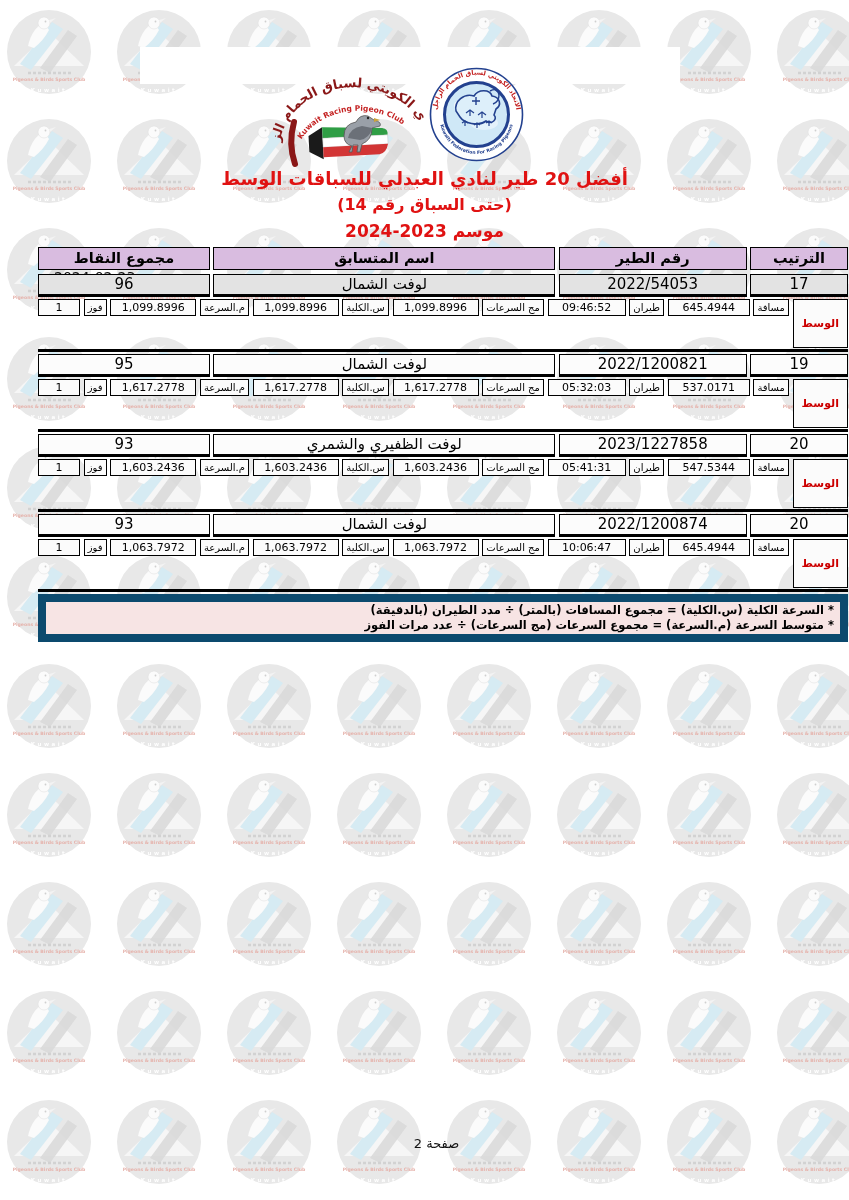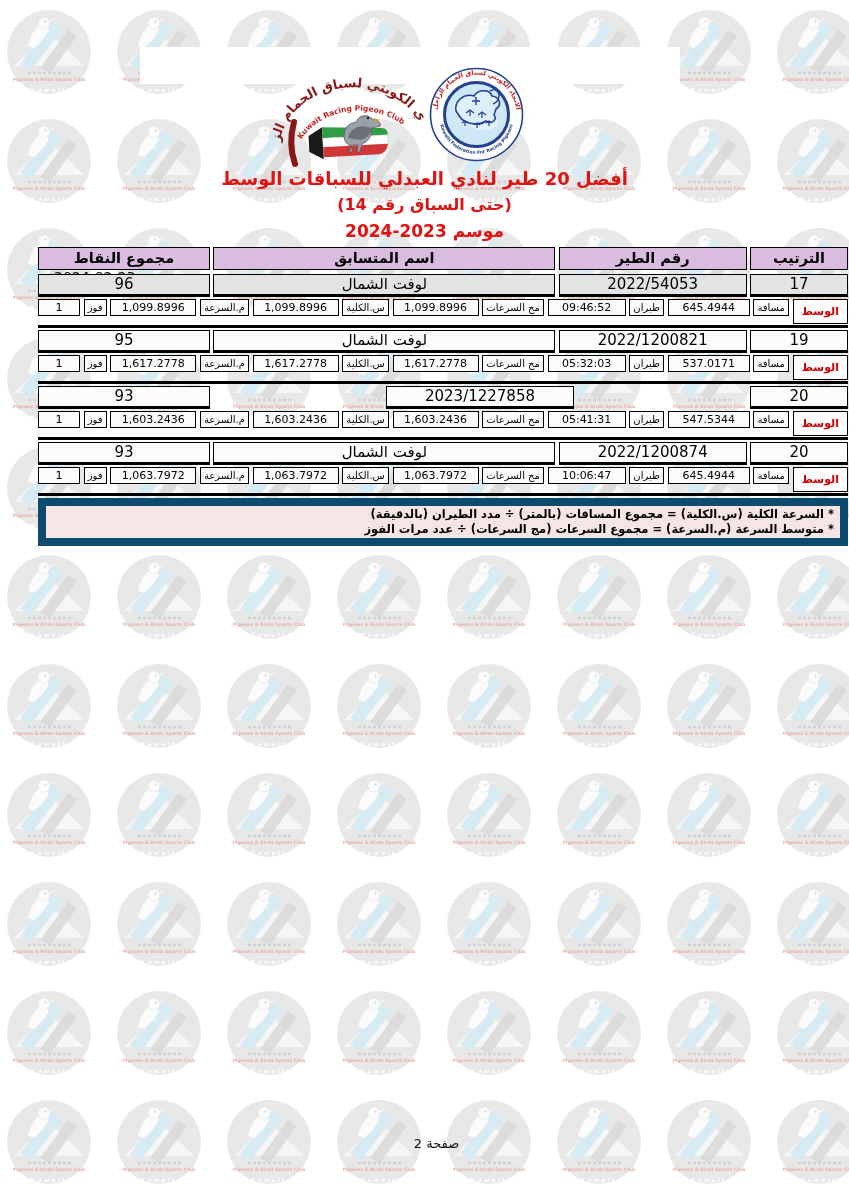--- a/index.html
+++ b/index.html
@@ -27,21 +27,21 @@
   .mcell{background:#fcfcfc;border:1px solid #000;border-bottom:3px solid #000;
     height:19px;line-height:19px;text-align:center;font-size:15px;color:#000;}
   .record.first .mcell{background:#e3e3e3;}
   .ltr{direction:ltr;}
   .drow{display:flex;justify-content:space-between;margin-top:2px;
     border-bottom:3px solid #000;padding-bottom:1px;}
   .dbox{border:1px solid #000;height:15px;line-height:15px;text-align:center;
     font-size:10px;background:#fbfbfb;padding:0 3px;white-space:nowrap;color:#000;}
   .dval{font-size:11px;direction:ltr;}
   .w34{width:34px;}.w70{width:70px;}.w74{width:74px;}.w78{width:78px;}
-  .avg{color:#cc0000;font-weight:bold;font-size:11px;padding:4px 8px;}
+  .avg{color:#cc0000;font-weight:bold;font-size:11px;padding:16px 8px;}
   .record{margin-bottom:2px;}
   .notes{border:8px solid #0c4a6e;background:#f7e4e4;padding:1px 6px;
     font-weight:bold;font-size:11.5px;line-height:15px;color:#000;margin-top:1px;}
   .pagefoot{position:absolute;top:1136px;left:0;right:0;text-align:center;
     font-size:13px;color:#111;z-index:2;direction:rtl;padding-left:24px;}
 </style>
 </head>
 <body>
 
 <svg class="wm" width="849" height="1200" aria-hidden="true">
@@ -181,20 +181,21 @@
       <span class="dbox dval w78">1,617.2778</span>
       <span class="dbox">فوز</span>
       <span class="dbox dval w34">1</span>
     </div>
   </div>
 
   <div class="record">
     <div class="mrow">
       <div class="mcell w-rank ltr">20</div>
       <div class="mcell w-no ltr">2023/1227858</div>
+      <div class="mcell w-name">لوفت الظفيري والشمري</div>
       <div class="mcell w-pts ltr">93</div>
     </div>
     <div class="drow">
       <span class="dbox avg">الوسط</span>
       <span class="dbox">مسافة</span>
       <span class="dbox dval w74">547.5344</span>
       <span class="dbox">طيران</span>
       <span class="dbox dval w70">05:41:31</span>
       <span class="dbox">مج السرعات</span>
       <span class="dbox dval w78">1,603.2436</span>

